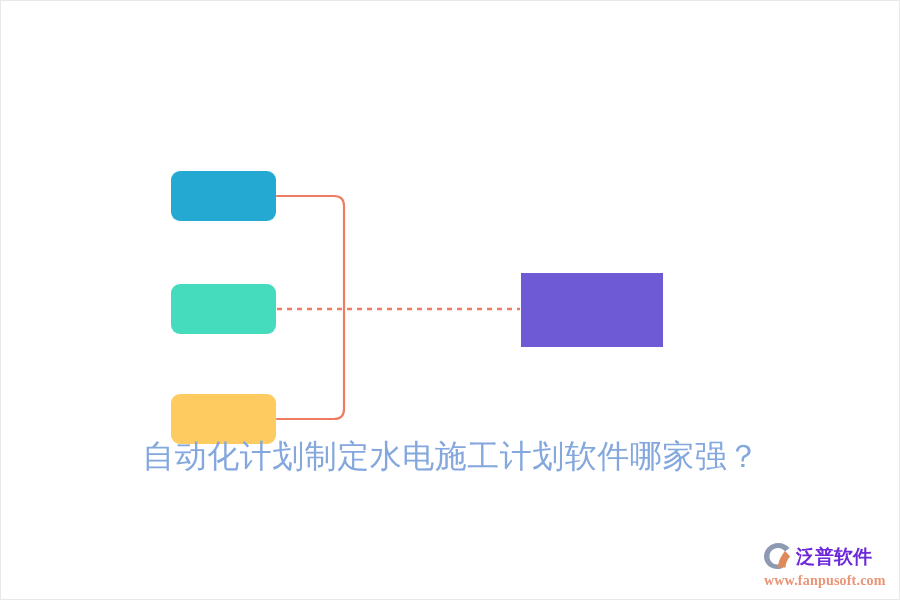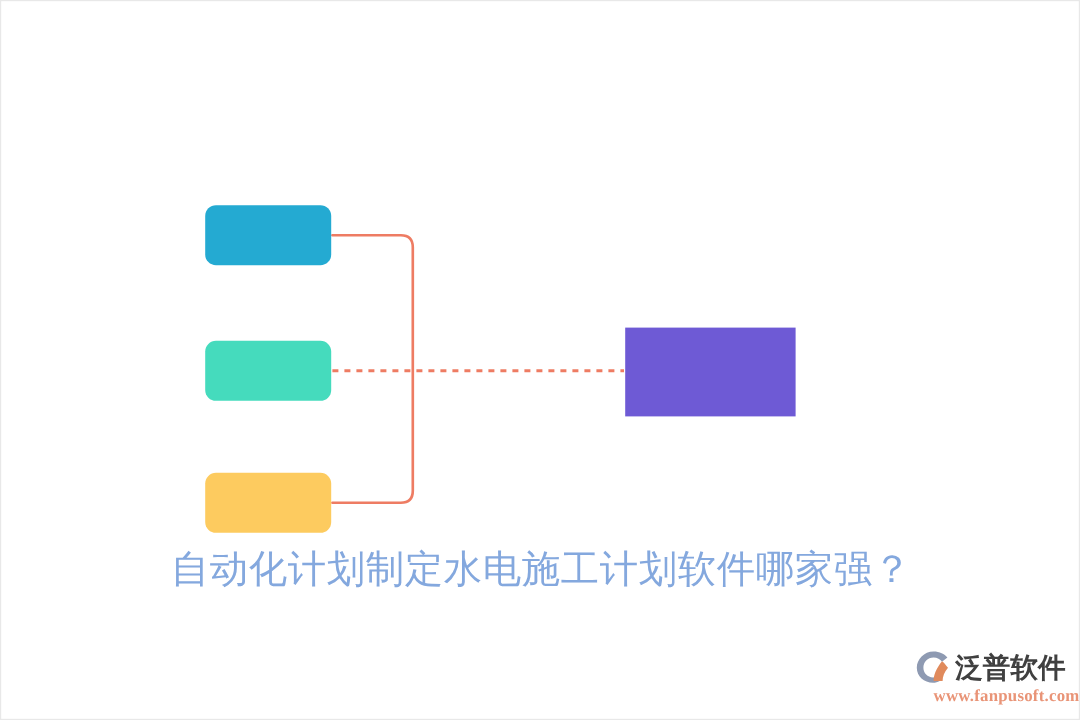--- a/index.html
+++ b/index.html
@@ -48,21 +48,21 @@
     top: 0;
     width: 900px;
     height: 470px;
     pointer-events: none;
   }
 
   
   #caption {
     position: absolute;
     left: 0;
-    top: 452px;
+    top: 434px;
     width: 900px;
     text-align: center;
     font-family: "Liberation Serif", "DejaVu Serif", serif;
     font-size: 32px;
     line-height: 1.34;
     color: #84A8DE;
     letter-spacing: 0.5px;
     white-space: nowrap;
   }
   #caption .cap-line { display: block; }
@@ -81,34 +81,34 @@
   }
   #logo-row {
     display: flex;
     align-items: center;
     gap: 3px;
     height: 30px;
   }
   #logo-mark { width: 30px; height: 28px; flex: none; }
   #logo-name {
     font-family: "Liberation Serif", "DejaVu Serif", serif;
-    font-size: 23px;
+    font-size: 19px;
     font-weight: bold;
-    color: #404040;
+    color: #6d28d9;
     line-height: 1;
     letter-spacing: 0px;
   }
   #logo-url {
     font-family: "Liberation Serif", "DejaVu Serif", serif;
     font-size: 14px;
     font-weight: bold;
     color: #E99477;
     letter-spacing: 0.2px;
     margin-top: 2px;
-    margin-left: 15px;
+    margin-left: 1px;
   }
 </style>
 </head>
 <body>
 
 <div id="canvas">
 
   <div id="diagram">
 
     <svg id="connector-svg" viewBox="0 0 900 470" xmlns="http://www.w3.org/2000/svg">

